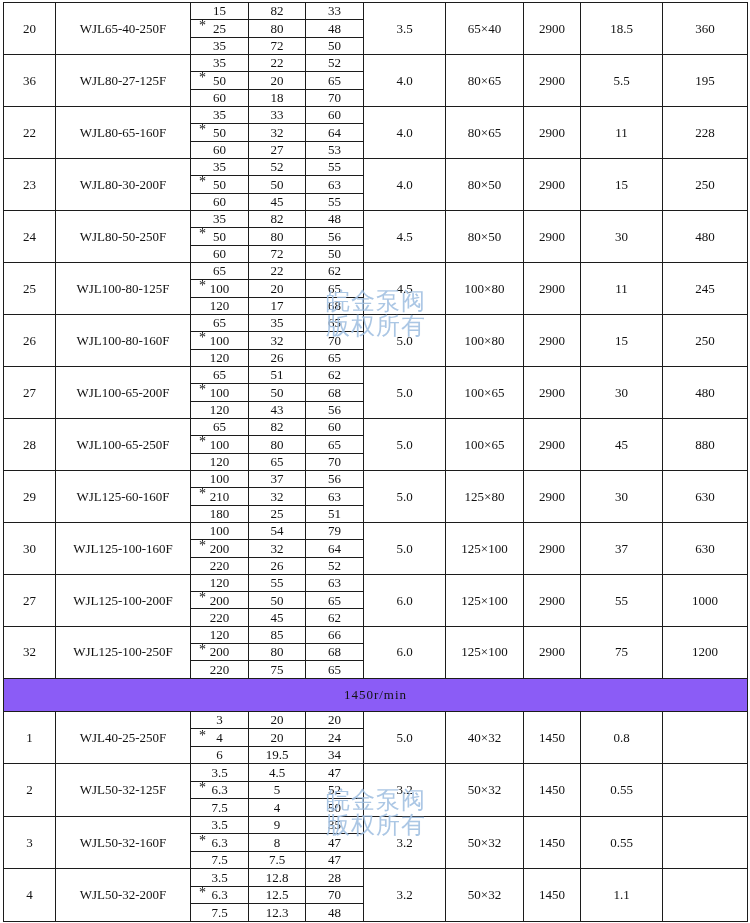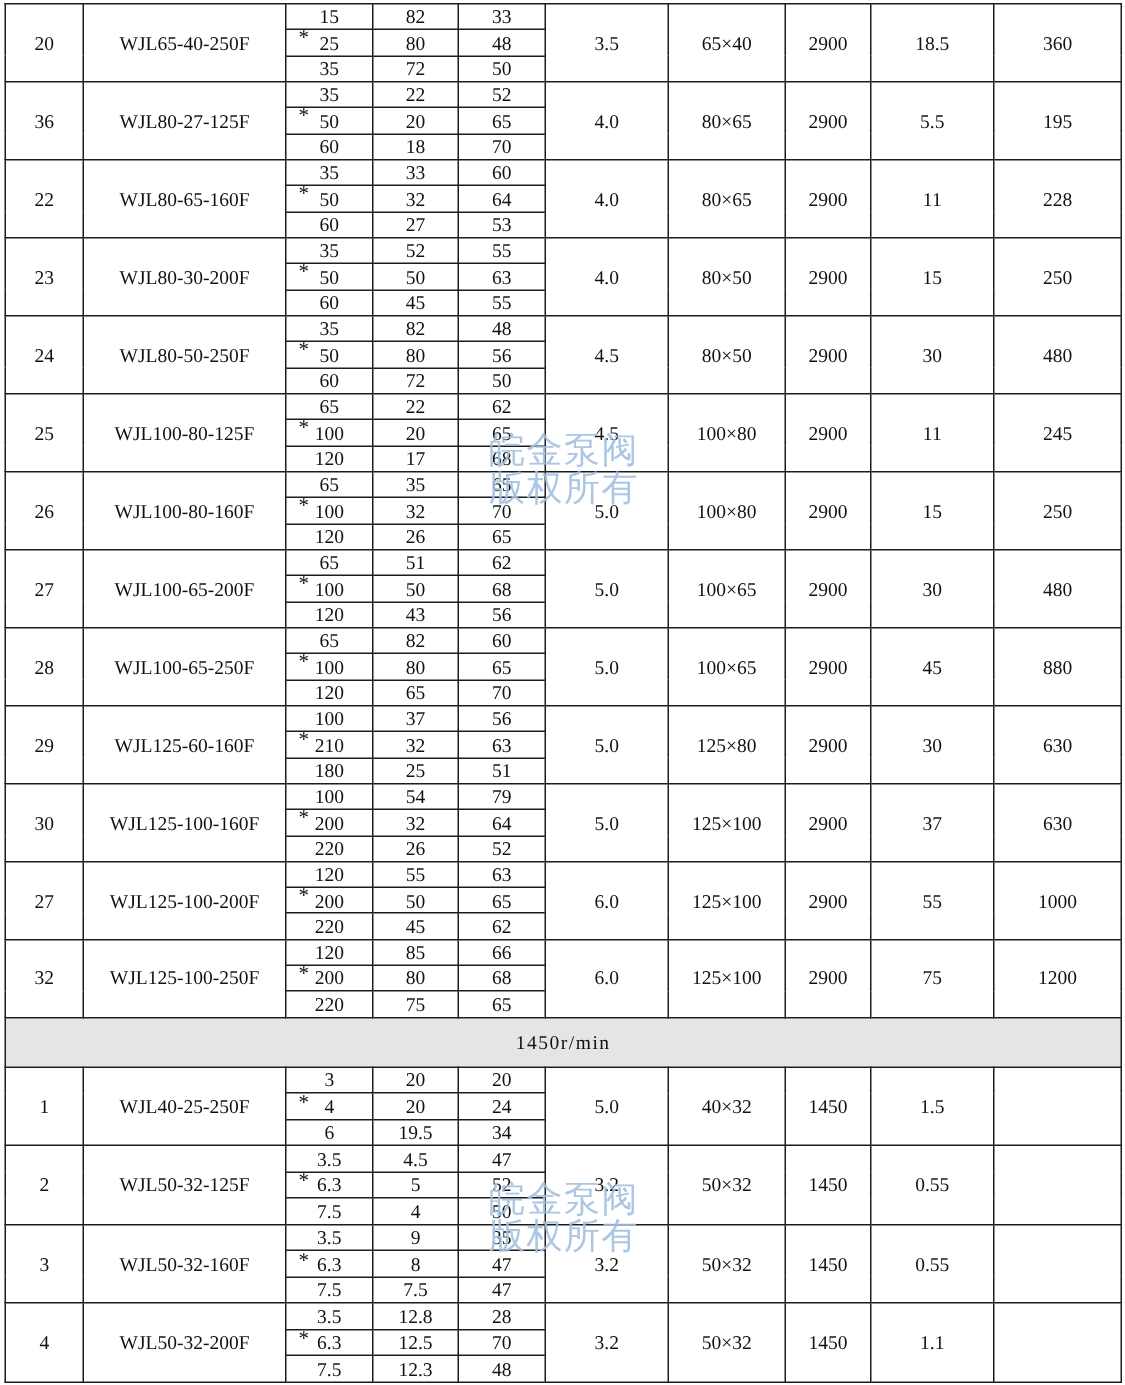--- a/index.html
+++ b/index.html
@@ -20,21 +20,21 @@
     overflow:hidden;white-space:nowrap;
   }
   td.model-cell{font-size:13px;}
   td.flow-starred{position:relative;}
   .star{
     position:absolute;left:8px;top:50%;
     transform:translateY(-58%);
     font-size:14px;color:#111;
   }
   td.banner-cell{
-    background:#e5e5e5;
+    background:#8b5cf6;
     color:#c01020;
     font-size:23px;
     letter-spacing:1px;
   }
   .watermark{
     position:absolute;left:326px;width:120px;
     color:#a3c1e2;opacity:0.9;
     font-size:24px;line-height:25px;letter-spacing:1px;
     pointer-events:none;text-align:left;
     font-family:"Liberation Serif","DejaVu Serif",serif;
@@ -352,21 +352,21 @@
         </tr>
         <tr style="height: 17.5px;">
           <td rowspan="3">1</td>
           <td rowspan="3" class="model-cell">WJL40-25-250F</td>
           <td>3</td>
           <td>20</td>
           <td>20</td>
           <td rowspan="3">5.0</td>
           <td rowspan="3">40×32</td>
           <td rowspan="3">1450</td>
-          <td rowspan="3">1.5</td>
+          <td rowspan="3">0.8</td>
           <td rowspan="3"></td>
         </tr>
         <tr style="height: 17.5px;">
           <td class="flow-starred"><span class="star">*</span><span>4</span></td>
           <td>20</td>
           <td>24</td>
         </tr>
         <tr style="height: 17.5px;">
           <td>6</td>
           <td>19.5</td>

